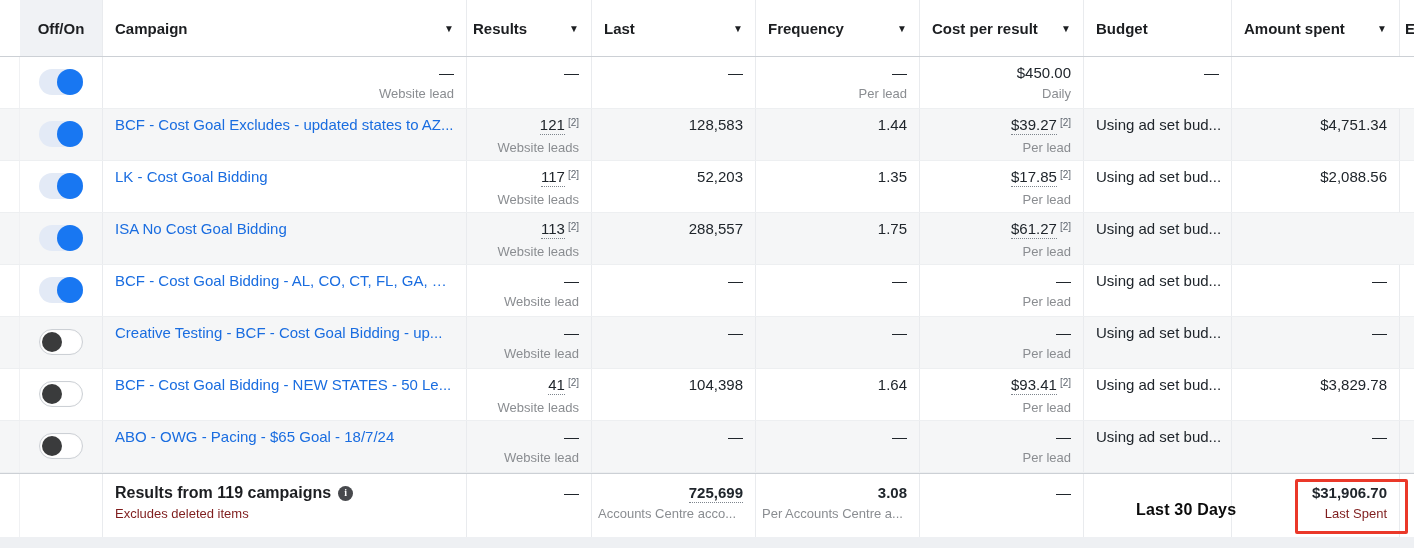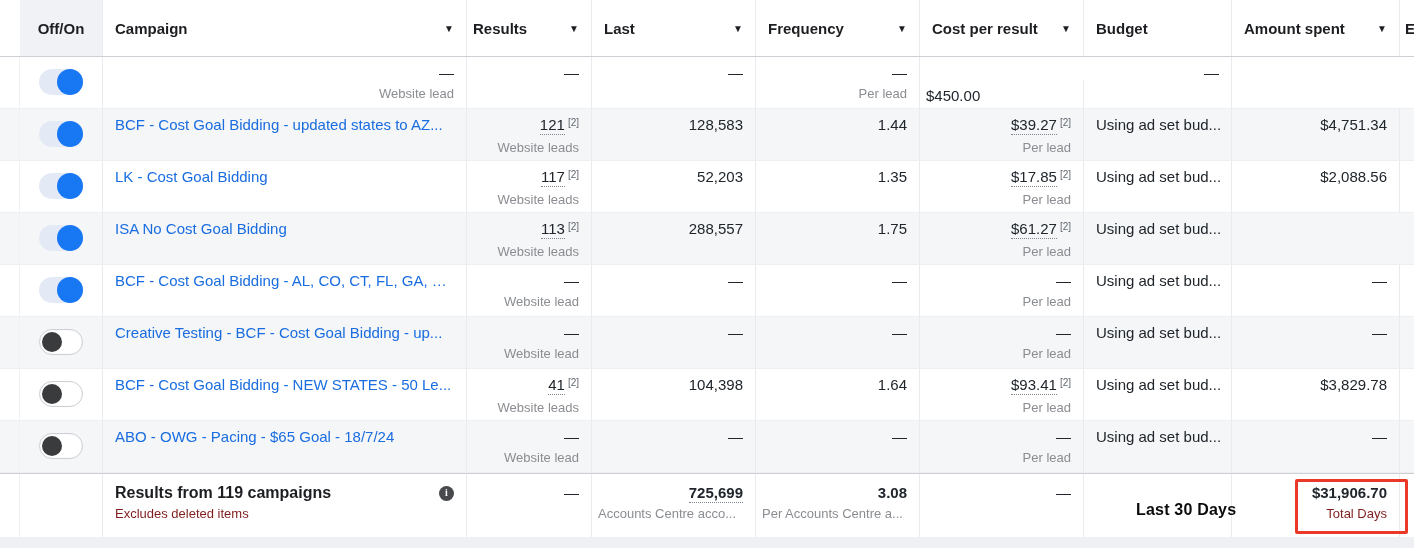--- a/index.html
+++ b/index.html
@@ -34,30 +34,30 @@
   .campaign { padding:5px 10px 0 12px; }
   .camp-link { font-size:15px; line-height:22px; color:#1a6de0; text-decoration:none; cursor:pointer; display:block; overflow:hidden; text-overflow:ellipsis; }
 
   .num { text-align:right; padding:5px 12px 0 6px; }
   .val { font-size:15px; line-height:22px; color:#20262c; }
   .sub { font-size:13px; line-height:20px; color:#8a8d91; }
   .dotted { border-bottom:1px dotted #7e858d; padding-bottom:1px; }
   .ref { font-size:10px; color:#606770; position:relative; top:-4px; margin-left:3px; }
 
   .budgetcell { padding:5px 10px 0 12px; }
-  .budgetcell.right { text-align:left; padding:5px 12px 0 6px;margin-top:23px; }
+  .budgetcell.right { text-align:right; padding:5px 12px 0 6px; }
 
   
   .footer-row { height:64px; border-top:1px solid #ccd0d5; background:#fff; }
   .fcell { border-right:1px solid #e9ebee; overflow:hidden; white-space:nowrap; padding:8px 12px 0 6px; text-align:right; }
   .fcell.titlecell { text-align:left; padding-left:12px; }
   .fcell.gutter { border-right:1px solid #f0f1f3; padding:0; }
   .fcell.togglecell-f { padding:0; }
   .fcell.endcell { border-right:none; padding:0; }
-  .f-title { font-size:16px; font-weight:bold; color:#1c1e21; line-height:22px; display:flex; align-items:center; gap:7px;justify-content:space-between; }
+  .f-title { font-size:16px; font-weight:bold; color:#1c1e21; line-height:22px; display:flex; align-items:center; gap:7px; }
   .f-sub { font-size:13px; color:#7f1d1d; line-height:20px; }
   .info-icon { display:inline-flex; width:15px; height:15px; border-radius:50%; background:#47494d; color:#fff; font-size:10px; font-weight:bold; align-items:center; justify-content:center; font-family:"Liberation Serif","DejaVu Serif",serif; }
   .fval { font-size:15px; line-height:22px; color:#20262c; }
   .fval.bold { font-weight:bold; }
   .fsub-left { text-align:left; font-size:13px; line-height:20px; color:#8a8d91; overflow:hidden; text-overflow:ellipsis; }
 
   .bottom-strip { height:11px; background:#eef0f3; }
 
   
   .highlight-box { position:absolute; left:1295px; top:479px; width:113px; height:55px; border:3px solid #ea3829; border-radius:2px; pointer-events:none; }
@@ -137,21 +137,21 @@
   </div>
 
   <div class="grid-row row alt">
     <div class="cell gutter"></div>
     <div class="cell togglecell">
         <div class="toggle on">
           <div class="knob"></div>
         </div>
       </div>
     <div class="cell campaign">
-        <a class="camp-link">BCF - Cost Goal Bidding - updated states to AZ...</a>
+        <a class="camp-link">BCF - Cost Goal Excludes - updated states to AZ...</a>
       </div>
     <div class="cell num">
         <div class="val"><span class="dotted">121</span><span class="ref">[2]</span></div>
         <div class="sub">Website leads</div>
       </div>
     <div class="cell num">
         <div class="val">128,583</div>
       </div>
     <div class="cell num">
         <div class="val">1.44</div>
@@ -384,21 +384,21 @@
     <div class="fcell">
         <div class="fval bold">3.08</div>
         <div class="fsub-left">Per Accounts Centre a...</div>
       </div>
     <div class="fcell">
         <div class="fval">—</div>
       </div>
     <div class="fcell"></div>
     <div class="fcell">
         <div class="fval bold">$31,906.70</div>
-        <div class="f-sub">Total Days</div>
+        <div class="f-sub">Last Spent</div>
       </div>
     <div class="fcell endcell"></div>
   </div>
 
   <div class="bottom-strip"></div>
 
   <div class="annotation-label">Last 30 Days</div>
   <div class="highlight-box"></div>
 
 </div>

